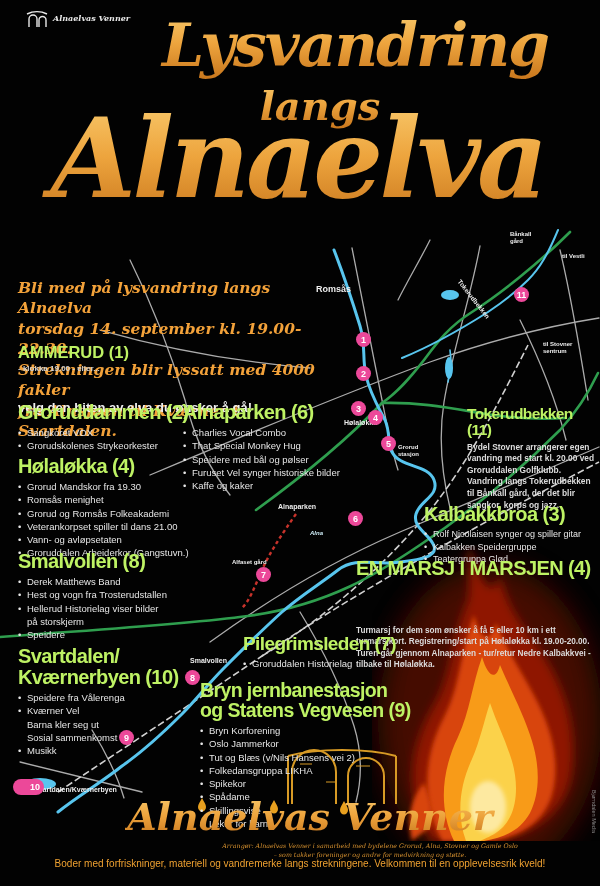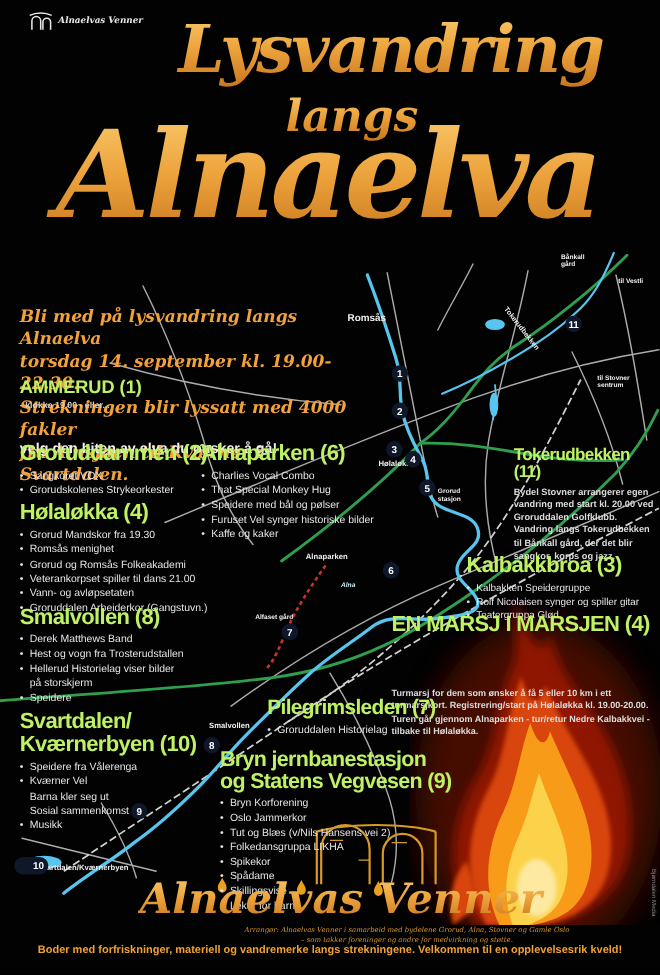--- a/index.html
+++ b/index.html
@@ -31,36 +31,36 @@
   #st-tokerudbekken h3{font-size:15.5px;}
   #st-tokerudbekken .body-txt{width:130px;}
   #st-marsj h3{font-size:20px;}
   #st-marsj .body-txt{width:240px;font-size:8.2px;margin-top:46px;}
   #st-kalbakkbroa .bl{font-size:9px;}
   #st-pilegrimsleden h3{font-size:19px;}
   #st-bryn h3{font-size:19.5px;}
   
   #map-svg{position:absolute;left:0;top:0;z-index:1;}
   .marker{position:absolute;z-index:5;width:15px;height:15px;border-radius:50%;
-    background:#0f172a;color:#fff;font-size:9px;font-weight:bold;
+    background:#ec4899;color:#fff;font-size:9px;font-weight:bold;
     display:flex;align-items:center;justify-content:center;}
   .marker.wide{width:18px;height:16px;border-radius:9px;padding-left:13px;}
   .maplabel{position:absolute;z-index:4;color:#eee;font-weight:bold;font-size:6px;
     line-height:1.15;white-space:pre-line;}
   
   #flame{position:absolute;left:372px;top:545px;z-index:2;}
   #bridge-icon{position:absolute;left:286px;top:742px;z-index:3;}
   .torch{position:absolute;z-index:3;}
   
   #footer-script{left:125px;top:794px;width:370px;font-size:38px;z-index:4;}
   #credits{position:absolute;left:185px;top:841px;width:370px;z-index:4;text-align:center;
     font-family:"DejaVu Serif",serif;font-style:italic;font-size:6.3px;color:#d99330;
     line-height:1.5;white-space:pre-line;}
   #info-line{position:absolute;left:0;top:858px;width:600px;z-index:4;text-align:center;
-    font-size:10px;font-weight:bold;color:#f0a231;}
+    font-size:10px;font-weight:normal;color:#f0a231;}
   #side-credit{position:absolute;right:3px;top:790px;z-index:4;font-size:5.5px;color:#8a8a8a;
     writing-mode:vertical-rl;}
   
   #logo{position:absolute;left:26px;top:8px;z-index:4;display:flex;align-items:center;gap:5px;}
   #logo .logo-text{font-family:"DejaVu Serif",serif;font-style:italic;font-weight:bold;
     font-size:8px;color:#e8e8e8;}
 </style>
 </head>
 <body>
 
@@ -215,22 +215,22 @@
     <div class="bl">Musikk</div>
   </div>
 
   <div class="station" id="st-tokerudbekken" style="left:467px;top:406px">
     <h3>Tokerudbekken (11)</h3>
     <div class="body-txt">Bydel Stovner arrangerer egen vandring med start kl. 20.00 ved Groruddalen Golfklubb. Vandring langs Tokerudbekken til Bånkall gård, der det blir sangkor, korps og jazz.</div>
   </div>
 
   <div class="station" id="st-kalbakkbroa" style="left:424px;top:504px">
     <h3>Kalbakkbroa (3)</h3>
+    <div class="bl">Rolf Nicolaisen synger og spiller gitar</div>
     <div class="bl">Kalbakken Speidergruppe</div>
-    <div class="bl">Rolf Nicolaisen synger og spiller gitar</div>
     <div class="bl">Teatergruppa Glød</div>
   </div>
 
   <div class="station" id="st-marsj" style="left:356px;top:558px">
     <h3>EN MARSJ I MARSJEN (4)</h3>
     <div class="body-txt">Turmarsj for dem som ønsker å få 5 eller 10 km i ett turmarsjkort. Registrering/start på Hølaløkka kl. 19.00-20.00. Turen går gjennom Alnaparken - tur/retur Nedre Kalbakkvei - tilbake til Hølaløkka.</div>
   </div>
 
   <div class="station" id="st-pilegrimsleden" style="left:243px;top:634px">
     <h3>Pilegrimsleden (7)</h3>

